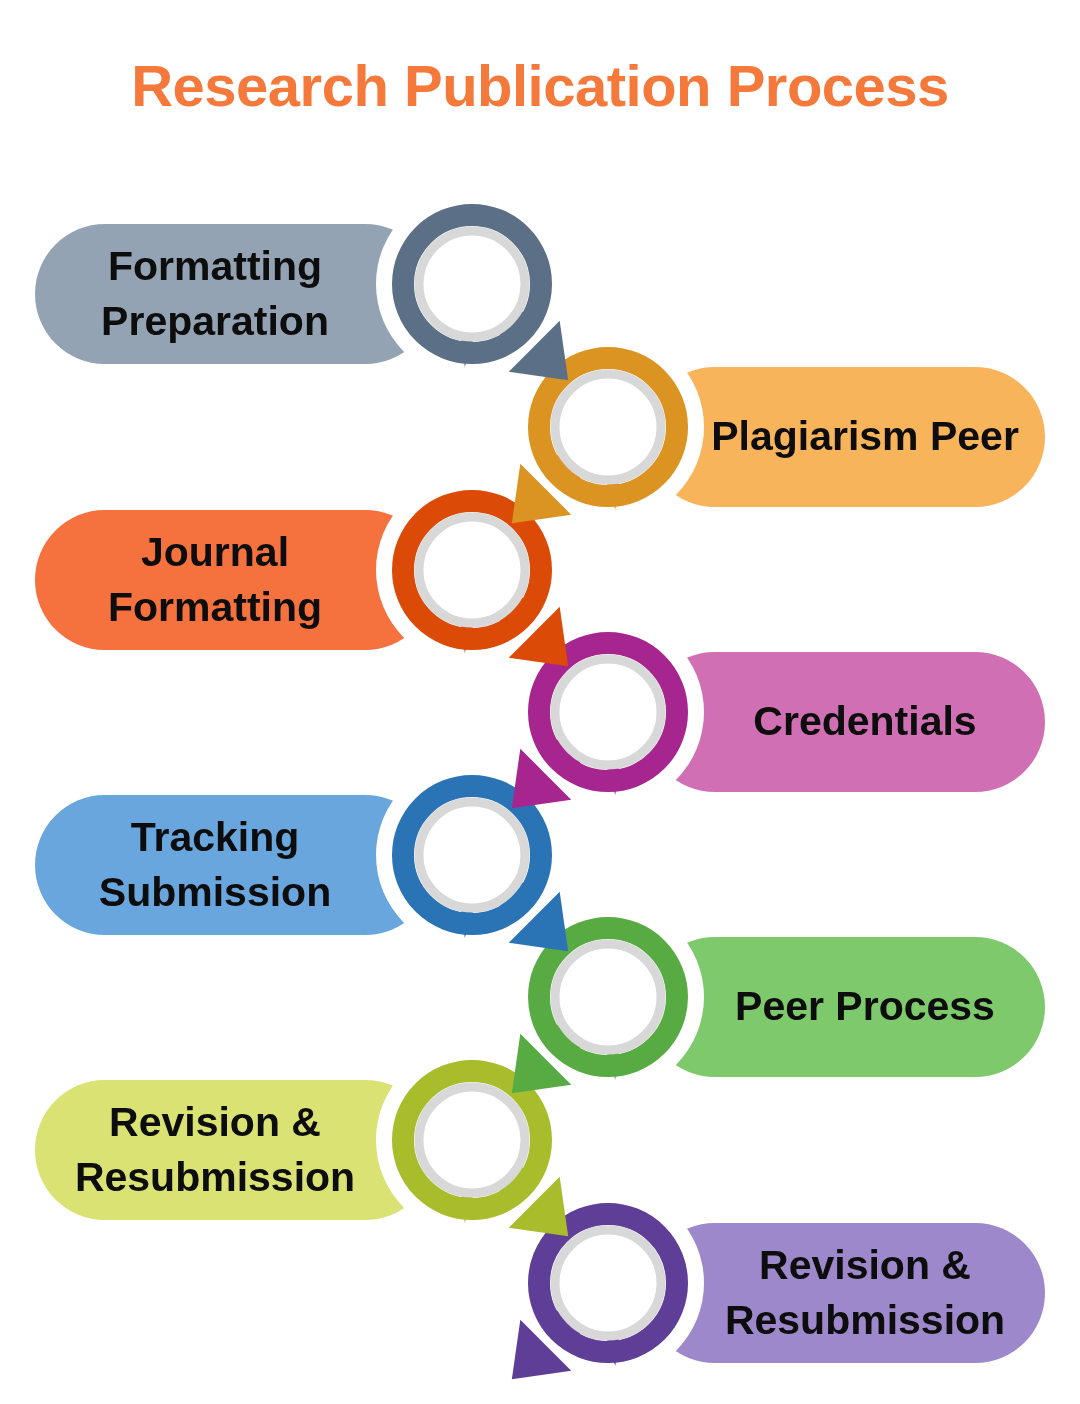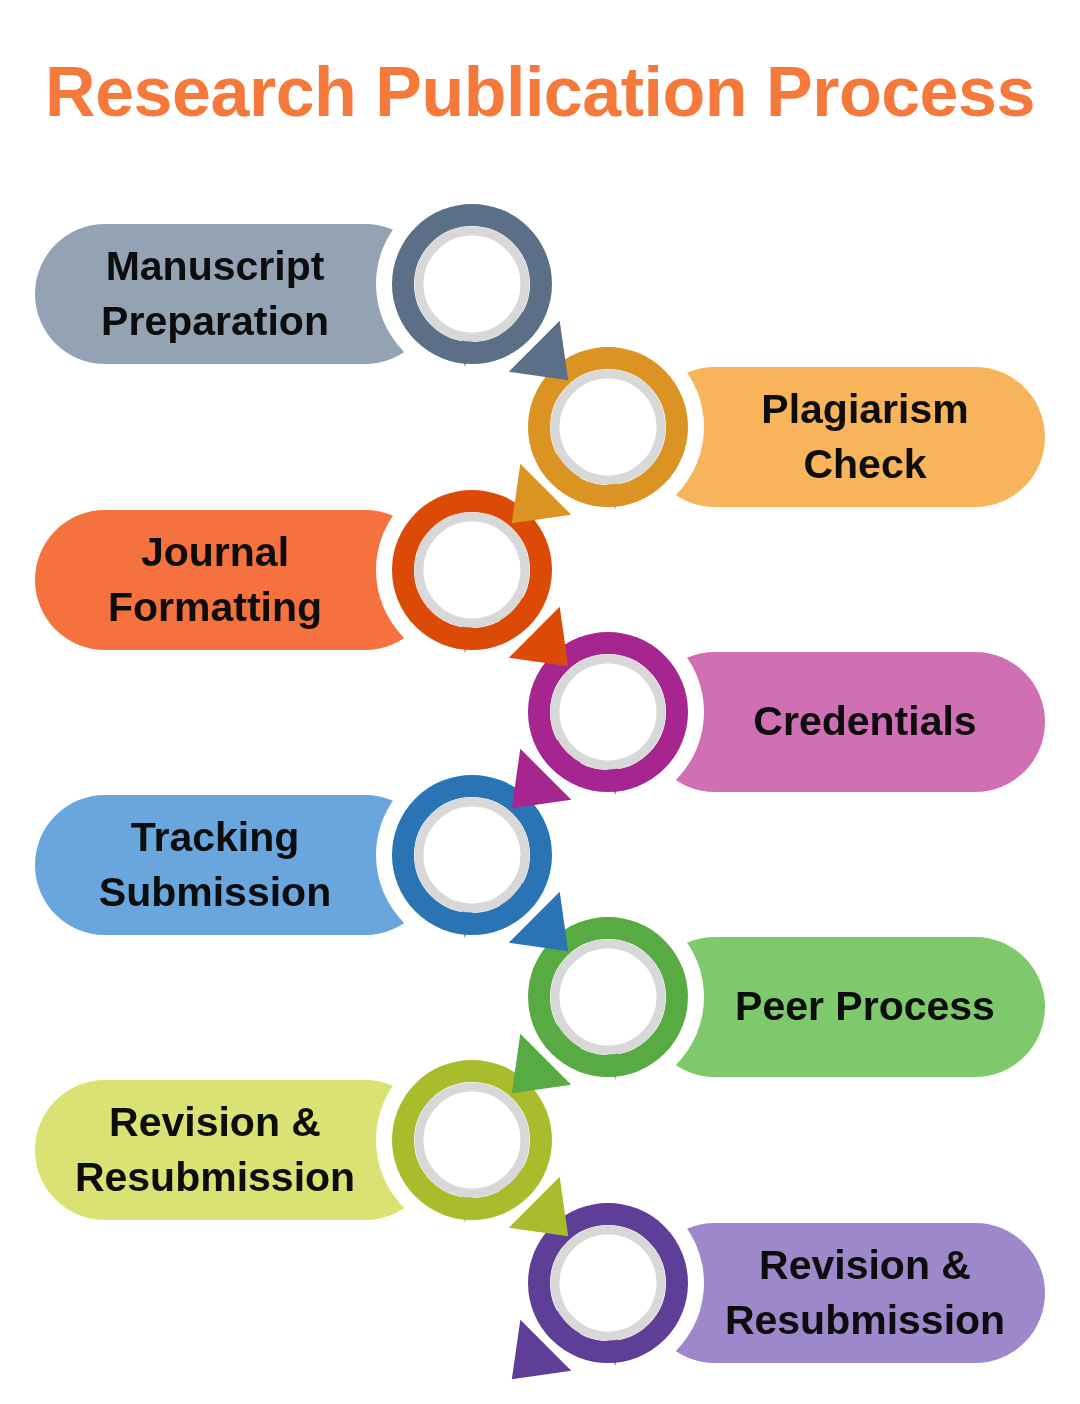--- a/index.html
+++ b/index.html
@@ -7,21 +7,21 @@
     position:relative;
     width:1080px;height:1404px;
     overflow:hidden;
     background:#ffffff;
     font-family:"Liberation Sans","DejaVu Sans",sans-serif;
   }
   .title{
     position:absolute;
     top:52px;left:0;width:1080px;
     text-align:center;
-    font-size:70px;
+    font-size:58px;
     font-weight:700;
     letter-spacing:-0.5px;
     color:var(--title-color,#F4793B);
   }
   .step{position:absolute;left:0;width:1080px;height:0;}
   .pill{
     position:absolute;
     top:-70px;height:140px;width:400px;
     border-radius:70px;
     background:var(--pill);
@@ -48,41 +48,41 @@
 </style>
 </head>
 <body>
 
 <div class="canvas">
 
   <div class="title" style="color: rgb(244, 121, 59);">Research Publication Process</div>
 
   <div class="step left" style="top: 294px; z-index: 99; --pill: #94A3B4; --ring: #5B7086;">
     <div class="pill"></div>
-    <div class="label">Manuscript Preparation</div>
+    <div class="label">Formatting Preparation</div>
     <div class="connector">
       <svg viewBox="0 0 240 240">
         <circle cx="110" cy="110" r="96" fill="#fff"></circle>
         <g transform="rotate(95 110 110)">
             <polygon points="150,98 150,122 205,110" fill="var(--ring)" stroke="#fff" stroke-width="5"></polygon>
           </g>
         <g transform="rotate(45 110 110)">
           <rect x="132" y="94" width="72" height="32" fill="var(--ring)"></rect>
           <polygon points="188,78 188,142 214,110" fill="#fff"></polygon>
           <polygon points="198,74 198,146 246,110" fill="var(--ring)"></polygon>
         </g>
         <circle cx="110" cy="110" r="69" fill="none" stroke="var(--ring)" stroke-width="22"></circle>
         <circle cx="110" cy="110" r="53" fill="#fff" stroke="#D8D8D8" stroke-width="9"></circle>
       </svg>
     </div>
   </div>
 
   <div class="step right" style="top: 437px; z-index: 98; --pill: #F8B45A; --ring: #DB9322;">
     <div class="pill"></div>
-    <div class="label">Plagiarism Check</div>
+    <div class="label">Plagiarism Peer</div>
     <div class="connector">
       <svg viewBox="0 0 240 240">
         <circle cx="110" cy="110" r="96" fill="#fff"></circle>
         <g transform="rotate(95 110 110)">
             <polygon points="150,98 150,122 205,110" fill="var(--ring)" stroke="#fff" stroke-width="5"></polygon>
           </g>
         <g transform="rotate(45 110 110)">
           <rect x="132" y="94" width="72" height="32" fill="var(--ring)"></rect>
           <polygon points="188,78 188,142 214,110" fill="#fff"></polygon>
           <polygon points="198,74 198,146 246,110" fill="var(--ring)"></polygon>

